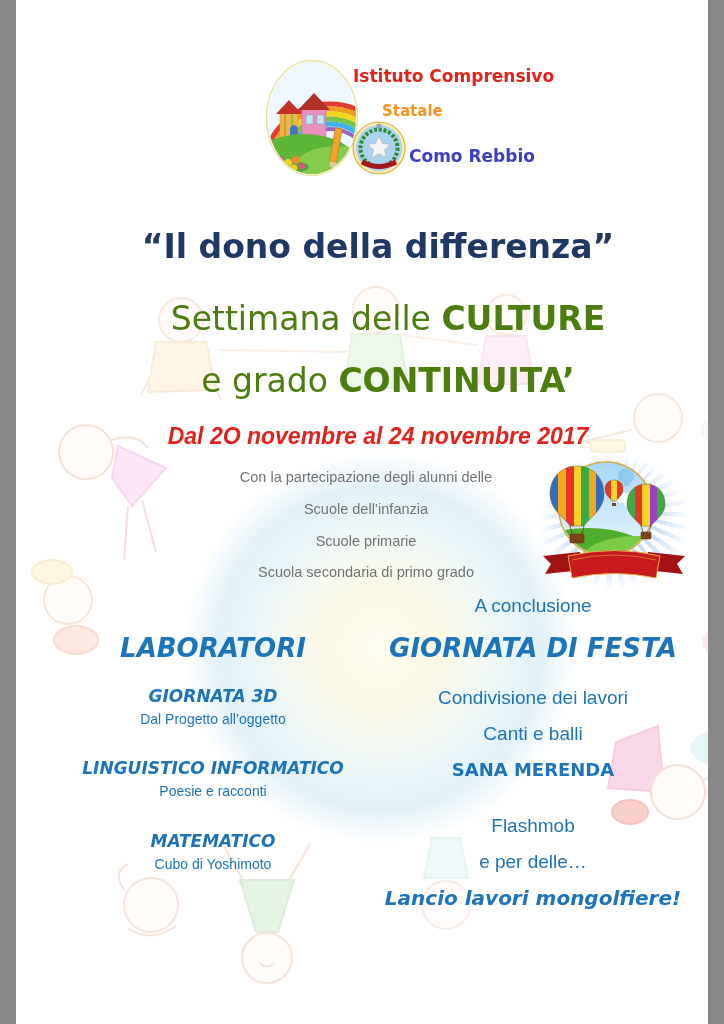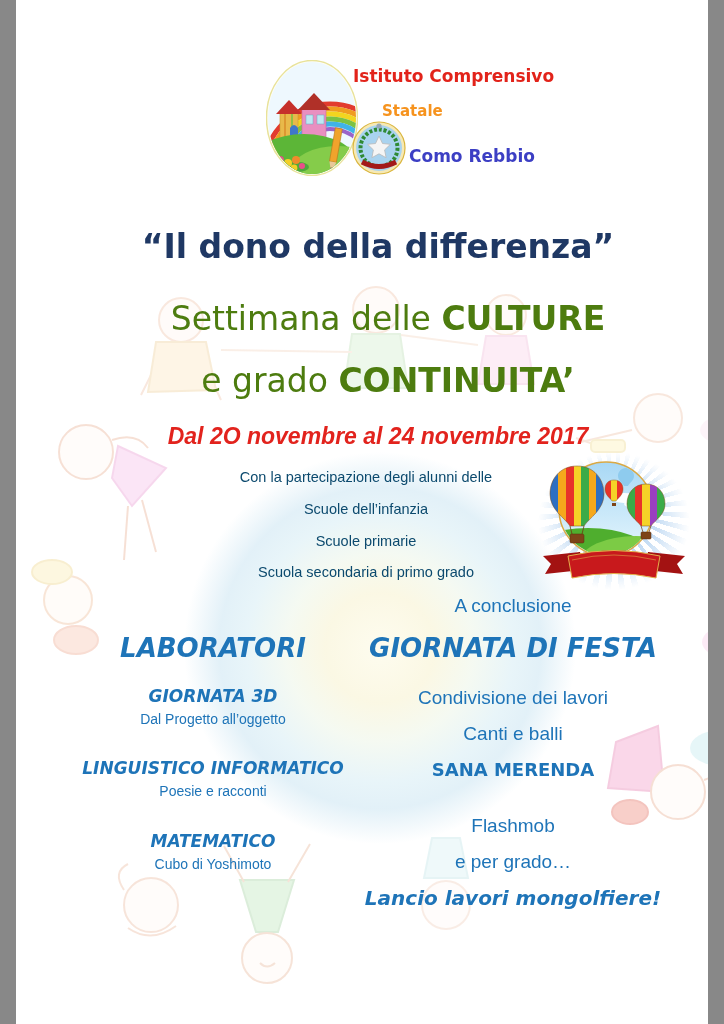--- a/index.html
+++ b/index.html
@@ -7,21 +7,21 @@
     position:relative;width:692px;height:1024px;margin:0 auto;
     background:#ffffff;overflow:hidden;
     font-family:"Liberation Sans",sans-serif;
   }
   .abs{position:absolute;}
   .ctr{text-align:center;}
   .navy{color:#1f3864;}
   .sky{color:#4d7c0f;}
   .blue{color:#1e74b8;}
   .red{color:#e2231d;}
-  .dark{color:#0c4a6e;}
+  .dark{color:#737373;}
   .bold{font-weight:bold;}
   .bi{font-weight:bold;font-style:italic;}
   .dj{font-family:"DejaVu Sans",sans-serif;}
 
   
   .wm{left:0;top:0;width:724px;height:1024px;z-index:0;pointer-events:none;}
   .content{z-index:2;}
 
   
   .swirl{
@@ -41,21 +41,21 @@
   .title{left:0;top:227px;width:724px;font-size:33px;letter-spacing:0;}
   .sub{width:704px;left:20px;font-size:33px;}
   .sub1{top:299px;}
   .sub2{top:361px;}
   .date{left:0;top:423px;width:724px;font-size:23px;}
   .p-intro{left:0;top:469px;width:700px;font-size:14.5px;}
   .p-item{left:0;width:700px;font-size:14.5px;}
 
   
   .col-l{left:37px;width:320px;}
-  .col-r{left:347px;width:300px;}
+  .col-r{left:367px;width:300px;}
   .col-title{font-size:26px;}
   .lab-name{font-size:17px;}
   .lab-detail{font-size:14px;}
   .festa-txt{font-size:19px;}
   .festa-high{font-size:18px;}
   .festa-finale{font-size:20px;}
 
   
   .balloons{
     left:522px;top:452px;width:152px;height:138px;z-index:1;
@@ -311,16 +311,16 @@
   <div class="abs content ctr col-l blue lab-detail" style="top:856px;">Cubo di Yoshimoto</div>
 
   <div class="abs content ctr col-r blue festa-txt" style="top:595px;">A conclusione</div>
   <div class="abs content ctr col-r bi dj blue col-title" style="top:633px;">GIORNATA DI FESTA</div>
 
   <div class="abs content ctr col-r blue festa-txt" style="top:687px;">Condivisione dei lavori</div>
   <div class="abs content ctr col-r blue festa-txt" style="top:723px;">Canti e balli</div>
   <div class="abs content ctr col-r bold dj blue festa-high" style="top:759px;">SANA MERENDA</div>
 
   <div class="abs content ctr col-r blue festa-txt" style="top:815px;">Flashmob</div>
-  <div class="abs content ctr col-r blue festa-txt" style="top:851px;">e per grado…</div>
+  <div class="abs content ctr col-r blue festa-txt" style="top:851px;">e per delle…</div>
   <div class="abs content ctr col-r bi dj blue festa-finale" style="top:886px;">Lancio lavori mongolfiere!</div>
 
 </div>
 
 </body></html>

